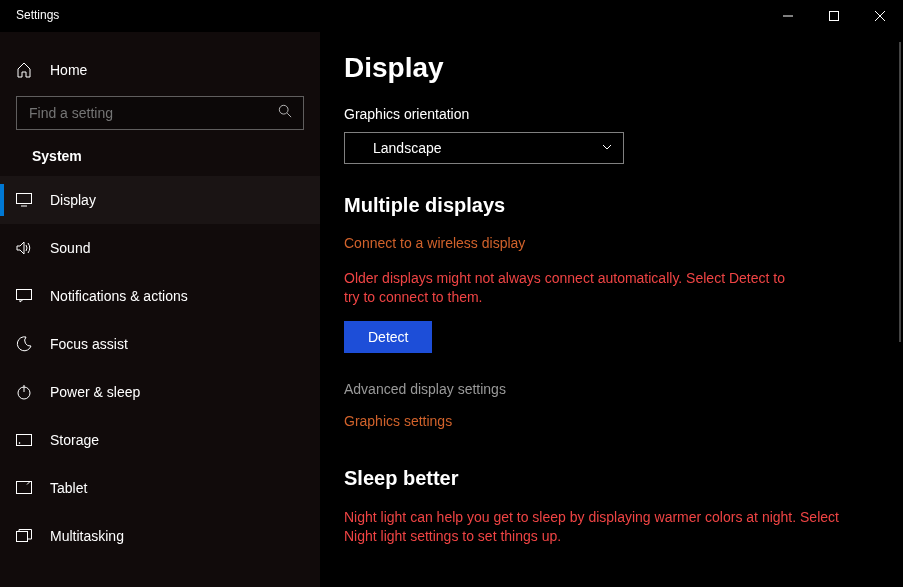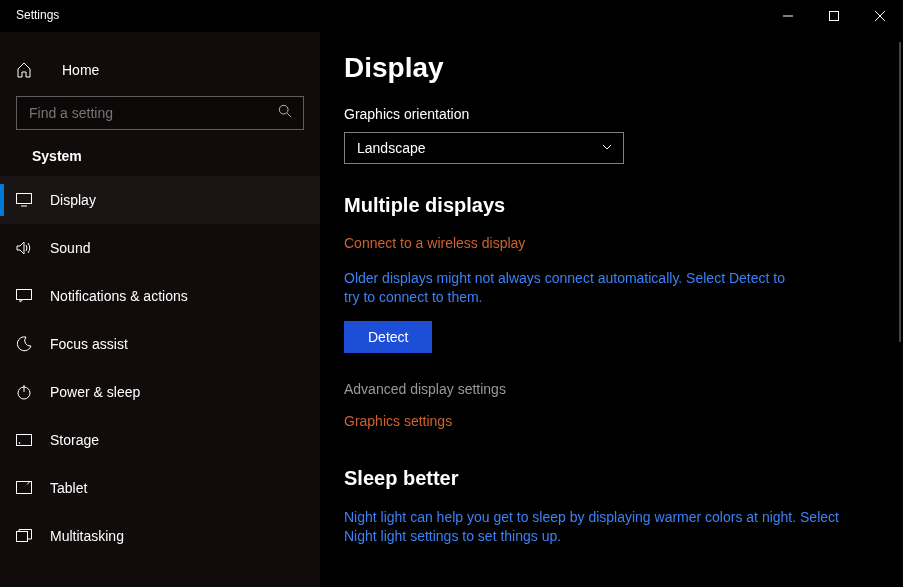--- a/index.html
+++ b/index.html
@@ -11,45 +11,45 @@
   .titlebar-right { display: flex; }
   .win-btn { width: 46px; height: 32px; display: flex; align-items: center; justify-content: center; color: #fff; font-size: 10px; }
   .win-btn svg { width: 10px; height: 10px; }
   
   
   .body-wrap { display: flex; flex: 1; overflow: hidden; }
   .sidebar { width: 320px; background: rgba(60, 40, 40, 0.28); display: flex; flex-direction: column; padding-top: 20px; }
   .content { flex: 1; padding: 20px 40px 20px 24px; overflow-y: auto; position: relative; }
   
   
-  .home-row { display: flex; align-items: flex-end; padding: 10px 16px; gap: 30px; }
+  .home-row { display: flex; align-items: flex-end; padding: 10px 16px; gap: 18px; }
   .home-row span.ico { width: 16px; display:flex; justify-content:center; }
   .home-row span.lbl { font-size: 14px; }
   
   .search-wrap { padding: 8px 16px 18px 16px; }
   .search-box { width: 100%; height: 34px; border: 1px solid rgba(255,255,255,0.35); background: rgba(0,0,0,0.25); color: #aaa; padding: 0 34px 0 12px; font-size: 14px; position: relative; }
   .search-container { position: relative; }
   .search-icon { position: absolute; right: 12px; top: 50%; transform: translateY(-50%); color: #ccc; }
   
   .section-hdr { padding: 0 16px 12px 32px; font-size: 14px; font-weight: 600; }
   
   .nav { display: flex; flex-direction: column; }
   .nav-item { display: flex; align-items: center; height: 48px; padding: 0 16px; gap: 18px; position: relative; font-size: 14px;}
   .nav-item .ico { width: 16px; display:flex; align-items:center; justify-content:center; }
   .nav-item.active::before { content:""; position: absolute; left:0; top: 8px; bottom: 8px; width: 4px; background: #0078d4; }
   .nav-item.active { background: rgba(255,255,255,0.04);}
   
   
   h1.page-title { font-size: 28px; font-weight: 600; margin-bottom: 22px; }
   .field-label { font-size: 14px; margin-bottom: 10px; }
-  .dropdown { width: 280px; height: 32px; border: 1px solid rgba(255,255,255,0.5); display: flex; align-items: center; justify-content: space-between; padding: 0 10px 0 12px; font-size: 14px; margin-bottom: 30px; }
+  .dropdown { width: 280px; height: 32px; border: 1px solid rgba(255,255,255,0.5); display: flex; align-items: center; justify-content: space-between; padding: 0 10px 0 28px; font-size: 14px; margin-bottom: 30px; }
   
   h2.subhead { font-size: 20px; font-weight: 600; margin-bottom: 18px; }
   .link { color: #d1622b; font-size: 14px; margin-bottom: 18px; display: block; }
-  .desc { color: #3b82f6; font-size: 14px; max-width: 460px; margin-bottom: 14px; line-height: 1.35;}
+  .desc { color: #ef4444; font-size: 14px; max-width: 460px; margin-bottom: 14px; line-height: 1.35;}
   .btn { display:inline-block; background: #1d4ed8; color: #fff; border: none; padding: 8px 24px; font-size: 14px; margin-bottom: 28px; }
   .muted-link { color: #999; font-size: 14px; display: block; margin-bottom: 16px;}
   
   .scrollbar-stub { position: absolute; right: 2px; top: 10px; width: 2px; height: 300px; background: #444; }
   
   svg { stroke: currentColor; fill: none; stroke-width: 1;}
 </style>
 </head>
 <body>
 

